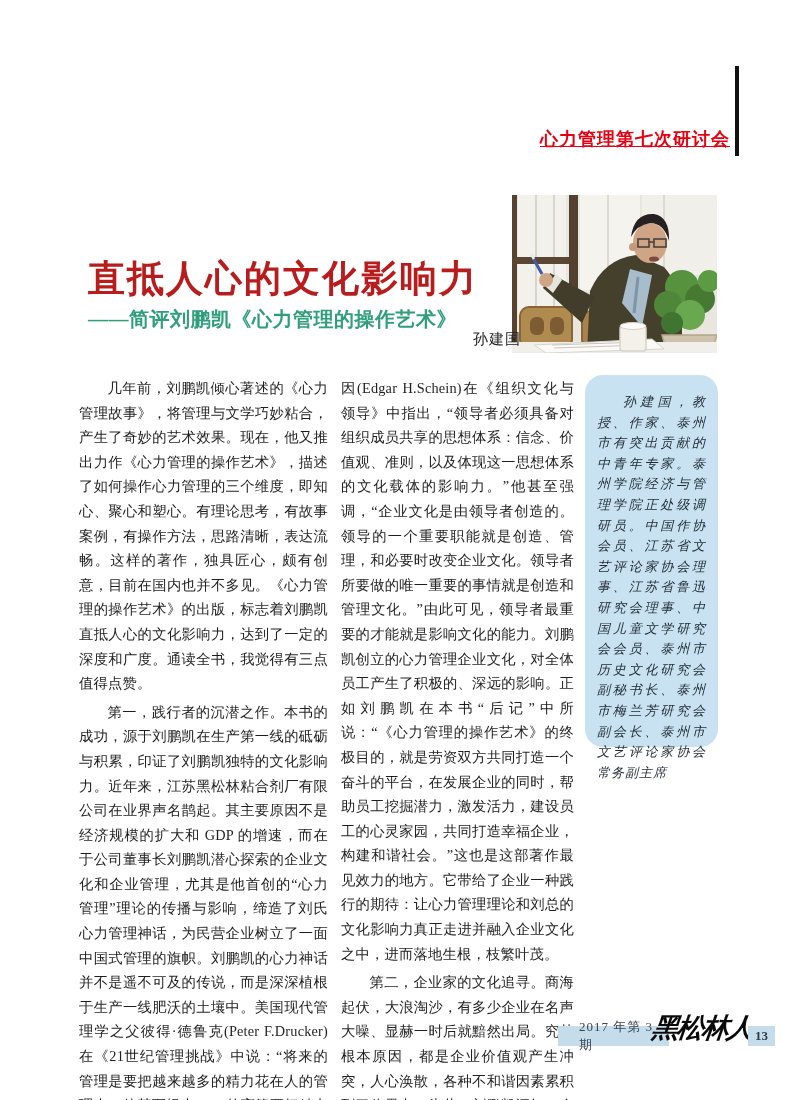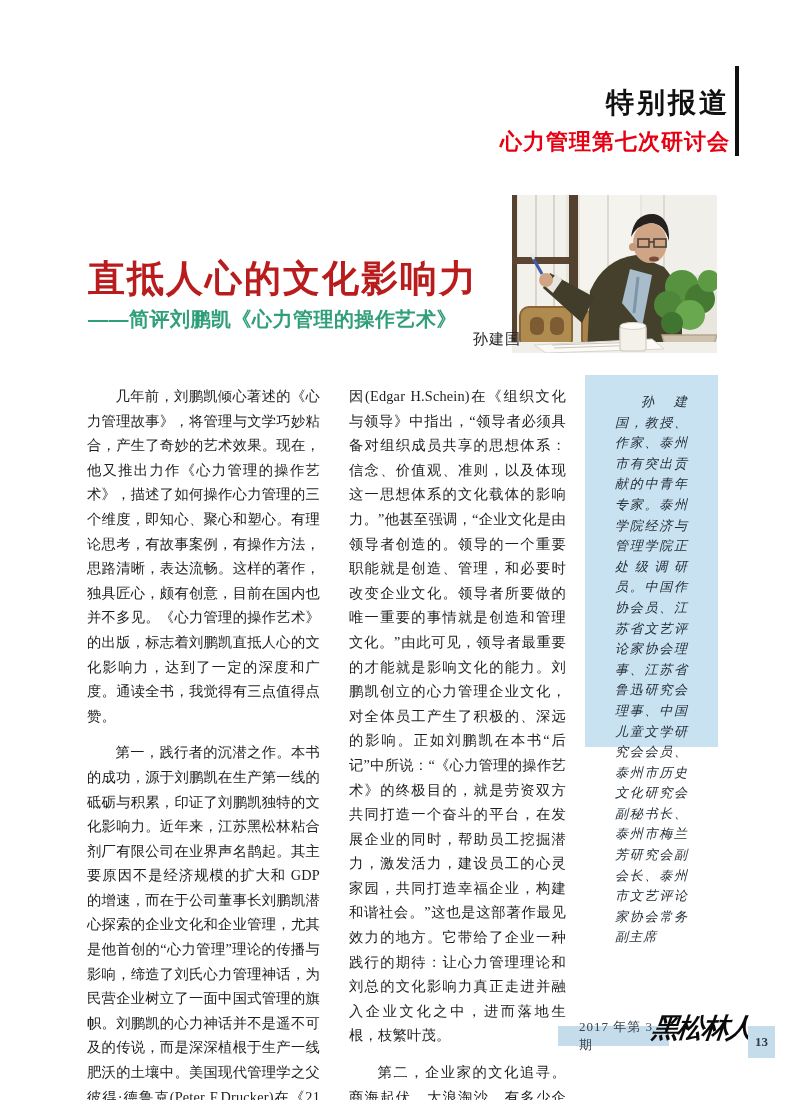--- a/index.html
+++ b/index.html
@@ -12,82 +12,81 @@
     position:absolute;top:84px;right:63px;
     font-family:"Liberation Sans",sans-serif;font-weight:900;
     font-size:28px;letter-spacing:3px;color:#111;white-space:nowrap;
   }
   .header-bar{
     position:absolute;left:735px;top:66px;width:4px;height:90px;background:#111;
   }
   .event-label{
     position:absolute;top:127px;right:63px;
     font-family:"Liberation Sans",sans-serif;font-weight:700;
-    font-size:22px;letter-spacing:1px;color:#e60012;white-space:nowrap;
+    font-size:18px;letter-spacing:1px;color:#e60012;white-space:nowrap;text-decoration:underline;
   }
   
   .photo{position:absolute;left:512px;top:195px;width:205px;height:158px;}
   
   .article-title{
     position:absolute;left:88px;top:254px;
     font-family:"Liberation Serif",serif;font-weight:700;
     font-size:37px;letter-spacing:2px;color:#b91c1c;white-space:nowrap;
   }
   .article-subtitle{
     position:absolute;left:88px;top:306px;
-    font-family:Liberation Sans, sans-serif;font-weight:600;
+    font-family:Liberation Serif, serif;font-weight:600;
     font-size:20px;letter-spacing:0.5px;color:#2f9e7a;white-space:nowrap;
   }
   .article-author{
     position:absolute;left:449px;top:330px;
     font-size:15px;letter-spacing:1px;color:#222;margin-left:24px;
   }
   
   .col{
     position:absolute;top:372px;
     font-size:14.3px;line-height:24.6px;text-align:justify;
     letter-spacing:0.2px;color:#1e1e1e;
   }
   .col-1{left:75px;width:257px;}
   .col-2{left:337px;width:241px;}
-  .col p{margin:12px;text-indent:2em;}
+  .col p{margin:4px;text-indent:2em;}
   
   .bio-box{
     position:absolute;left:585px;top:375px;width:133px;height:372px;
-    background:#c9e2f1;box-sizing:border-box;padding:17px 30px;
+    background:#c9e2f1;box-sizing:border-box;padding:17px 12px;border-radius:18px;
   }
   .bio-text{
     font-family:"Liberation Serif",serif;font-style:italic;
     font-size:13px;line-height:20.6px;letter-spacing:1px;
     text-align:justify;color:#1f2a33;text-indent:2em;margin:0;
   }
   
   .issue-badge{
     position:absolute;left:558px;top:1026px;width:90px;height:20px;
     background:#c5dcea;color:#3a4550;font-size:13px;letter-spacing:1px;
     display:flex;align-items:center;justify-content:center;padding-left:21px;
   }
   .magazine-logo{
     position:absolute;left:652px;top:1012px;width:92px;height:32px;
     font-family:"Liberation Serif",serif;font-weight:900;font-style:italic;
     font-size:27px;letter-spacing:-2px;color:#0a0a0a;
     transform:skewX(-6deg);white-space:nowrap;line-height:32px;
   }
   .page-number{
-    position:absolute;left:748px;top:1026px;width:27px;height:32px;
+    position:absolute;left:748px;top:1026px;width:27px;height:20px;
     background:#c5dcea;color:#2e3a45;font-size:13px;font-weight:700;
     display:flex;align-items:center;justify-content:center;
   }
 </style>
 </head>
 <body>
 
 <div class="page">
 
-  <div class="section-title">特别报道</div>
   <div class="header-bar"></div>
   <div class="event-label">心力管理第七次研讨会</div>
 
   <svg class="photo" viewBox="0 0 205 158" xmlns="http://www.w3.org/2000/svg">
     <rect x="0" y="0" width="205" height="158" fill="#e9e6df"></rect>
 
     <rect x="6" y="0" width="48" height="120" fill="#f3f1ec"></rect>
     <rect x="68" y="0" width="60" height="95" fill="#f5f3ee"></rect>
     <rect x="130" y="0" width="75" height="80" fill="#f1efe9"></rect>
     <line x1="24" y1="0" x2="24" y2="120" stroke="#d9d5cb" stroke-width="2"></line>

